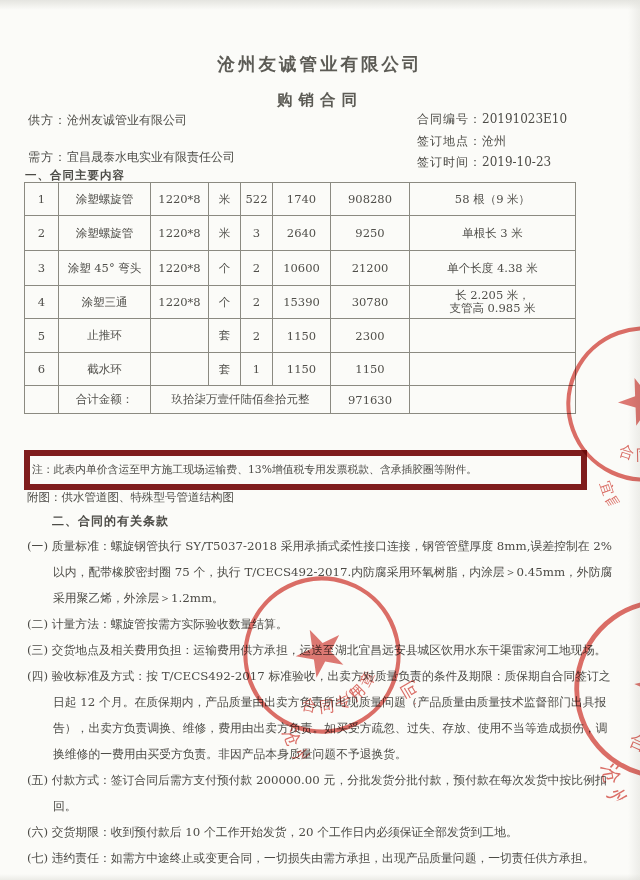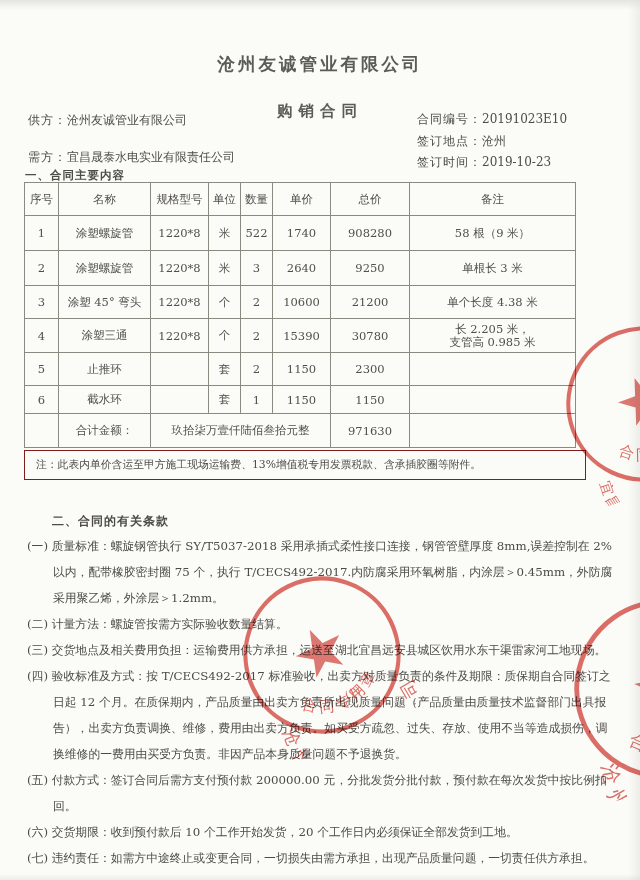--- a/index.html
+++ b/index.html
@@ -13,21 +13,21 @@
   
   .edge-top{position:absolute;left:0;top:0;width:100%;height:10px;
     background:linear-gradient(#d2d2cc, rgba(255,255,255,0));opacity:.55;}
   .edge-right{position:absolute;right:0;top:0;width:12px;height:100%;
     background:linear-gradient(to left,#e3e3de, rgba(255,255,255,0));opacity:.6;}
   .edge-bottom{position:absolute;left:0;bottom:0;width:100%;height:6px;
     background:linear-gradient(to top,#dcdcd6, rgba(255,255,255,0));opacity:.5;}
 
   .company-title{position:absolute;top:52px;left:0;width:100%;text-align:center;
     font-size:17.5px;letter-spacing:3px;color:#5c5b55;font-weight:600;}
-  .doc-title{position:absolute;top:101px;left:0;width:100%;text-align:center;
+  .doc-title{position:absolute;top:90px;left:0;width:100%;text-align:center;
     font-size:15.5px;letter-spacing:6px;color:#5c5b55;font-weight:600;}
 
   .line{position:absolute;font-size:12px;white-space:nowrap;color:#4d4c47;}
   .lab{letter-spacing:1px;}
   .supplier-line{left:28px;top:112px;}
   .buyer-line{left:28px;top:149px;}
   .cno-line{left:417px;top:111px;}
   .place-line{left:417px;top:133px;}
   .date-line{left:417px;top:154px;text-align:center;}
   .sec1{left:25px;top:168px;font-weight:700;font-size:11.5px;letter-spacing:1px;}
@@ -40,22 +40,22 @@
   table.items tr:nth-child(2){height:35px;}
   table.items tr:nth-child(3){height:35px;}
   table.items tr:nth-child(4){height:33px;}
   table.items tr:nth-child(5){height:34px;}
   table.items tr:nth-child(6){height:33px;}
   table.items tr:nth-child(7){height:28px;}
   table.items tr:nth-child(8){height:34px;}
   td.pre{white-space:pre-line;line-height:13px;}
 
   .note-box{position:absolute;left:24px;top:450px;width:549px;height:28px;
-    border:1px solid #7f1d1d;font-size:10.8px;line-height:28px;color:#4d4c47;
-    padding-left:11px;white-space:nowrap;overflow:hidden;}
+    border:6px solid #7f1d1d;font-size:10.8px;line-height:28px;color:#4d4c47;
+    padding-left:2px;white-space:nowrap;overflow:hidden;}
   .attach-line{left:27px;top:490px;font-size:11.5px;}
   .sec2{left:25px;top:513px;font-weight:600;font-size:12px;letter-spacing:1px;margin-left:27px;}
 
   .clauses{position:absolute;left:27px;top:533px;width:586px;
     font-size:11.8px;line-height:26px;color:#4c4b46;}
   .clauses p{margin:0;padding-left:26px;text-indent:-26px;}
 
   .seal{position:absolute;mix-blend-mode:multiply;opacity:.85;pointer-events:none;}
   .seal text{font-family:"DejaVu Serif",serif;fill:#d8564e;}
   .seal .ring{stroke:#d8564e;fill:none;}
@@ -88,30 +88,20 @@
       <col style="width:34px">
         <col style="width:92px">
         <col style="width:58px">
         <col style="width:32px">
       <col style="width:32px">
         <col style="width:58px">
         <col style="width:79px">
         <col style="width:166px">
     </colgroup>
     <tbody>
-        <tr>
-      <th>序号</th>
-      <th>名称</th>
-      <th>规格型号</th>
-      <th>单位</th>
-      <th>数量</th>
-      <th>单价</th>
-      <th>总价</th>
-      <th>备注</th>
-    </tr>
     <tr>
       <td>1</td>
       <td>涂塑螺旋管</td>
       <td>1220*8</td>
       <td>米</td>
       <td>522</td>
       <td>1740</td>
       <td>908280</td>
       <td>58 根（9 米）</td>
     </tr>
@@ -170,20 +160,21 @@
       <td></td>
       <td>合计金额：</td>
       <td colspan="4">玖拾柒万壹仟陆佰叁拾元整</td>
       <td>971630</td>
       <td></td>
     </tr>
   </tbody>
     </table>
 
   <div class="note-box">注：此表内单价含运至甲方施工现场运输费、13%增值税专用发票税款、含承插胶圈等附件。</div>
+  <div class="line attach-line">附图：供水管道图、特殊型号管道结构图</div>
   <div class="line sec2">二、合同的有关条款</div>
 
   <div class="clauses">
     <p><span>(一)</span> <span>质量标准：螺旋钢管执行 SY/T5037-2018 采用承插式柔性接口连接，钢管管壁厚度 8mm,误差控制在 2%以内，配带橡胶密封圈 75 个，执行 T/CECS492-2017.内防腐采用环氧树脂，内涂层＞0.45mm，外防腐采用聚乙烯，外涂层＞1.2mm。</span></p>
     <p><span>(二)</span> <span>计量方法：螺旋管按需方实际验收数量结算。</span></p>
     <p><span>(三)</span> <span>交货地点及相关费用负担：运输费用供方承担，运送至湖北宜昌远安县城区饮用水东干渠雷家河工地现场。</span></p>
     <p><span>(四)</span> <span>验收标准及方式：按 T/CECS492-2017 标准验收，出卖方对质量负责的条件及期限：质保期自合同签订之日起 12 个月。在质保期内，产品质量由出卖方负责所出现质量问题（产品质量由质量技术监督部门出具报告），出卖方负责调换、维修，费用由出卖方负责。如买受方疏忽、过失、存放、使用不当等造成损伤，调换维修的一费用由买受方负责。非因产品本身质量问题不予退换货。</span></p>
     <p><span>(五)</span> <span>付款方式：签订合同后需方支付预付款 200000.00 元，分批发货分批付款，预付款在每次发货中按比例扣回。</span></p>
     <p><span>(六)</span> <span>交货期限：收到预付款后 10 个工作开始发货，20 个工作日内必须保证全部发货到工地。</span></p>
     <p><span>(七)</span> <span>违约责任：如需方中途终止或变更合同，一切损失由需方承担，出现产品质量问题，一切责任供方承担。</span></p>

